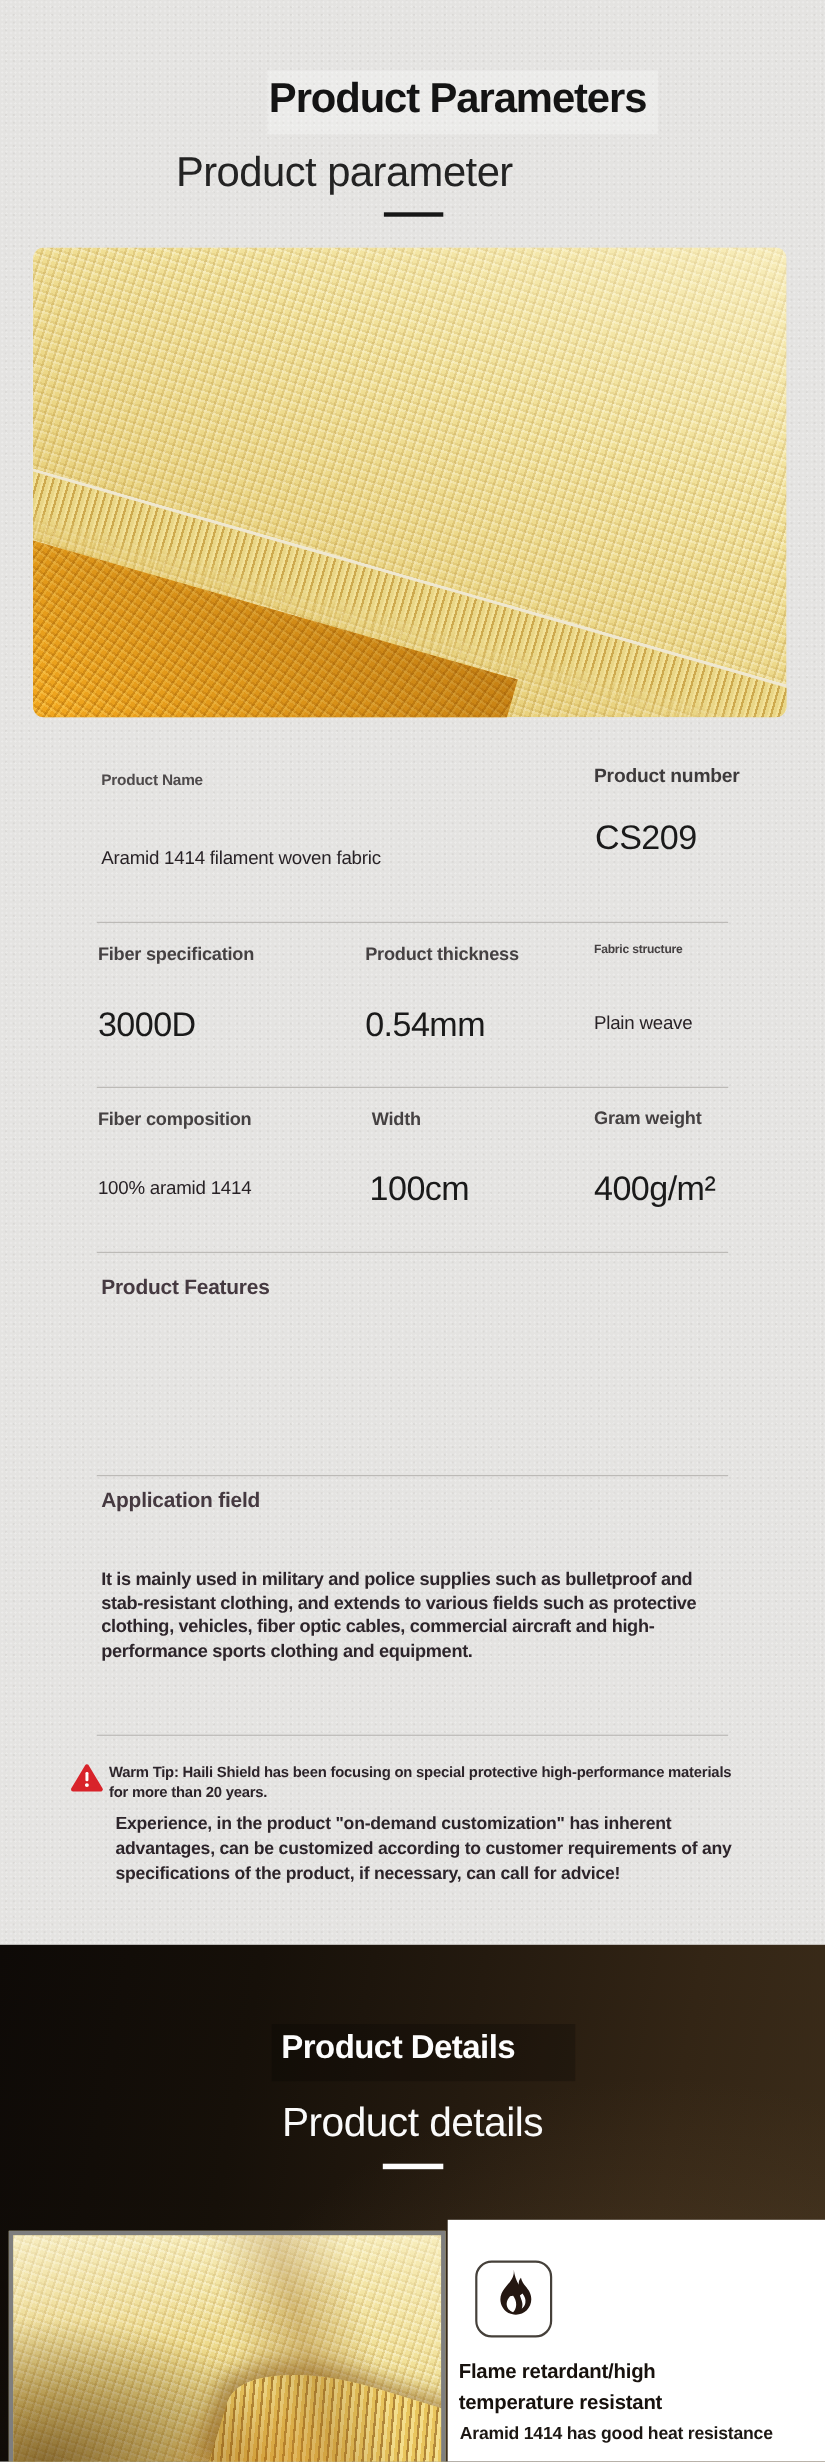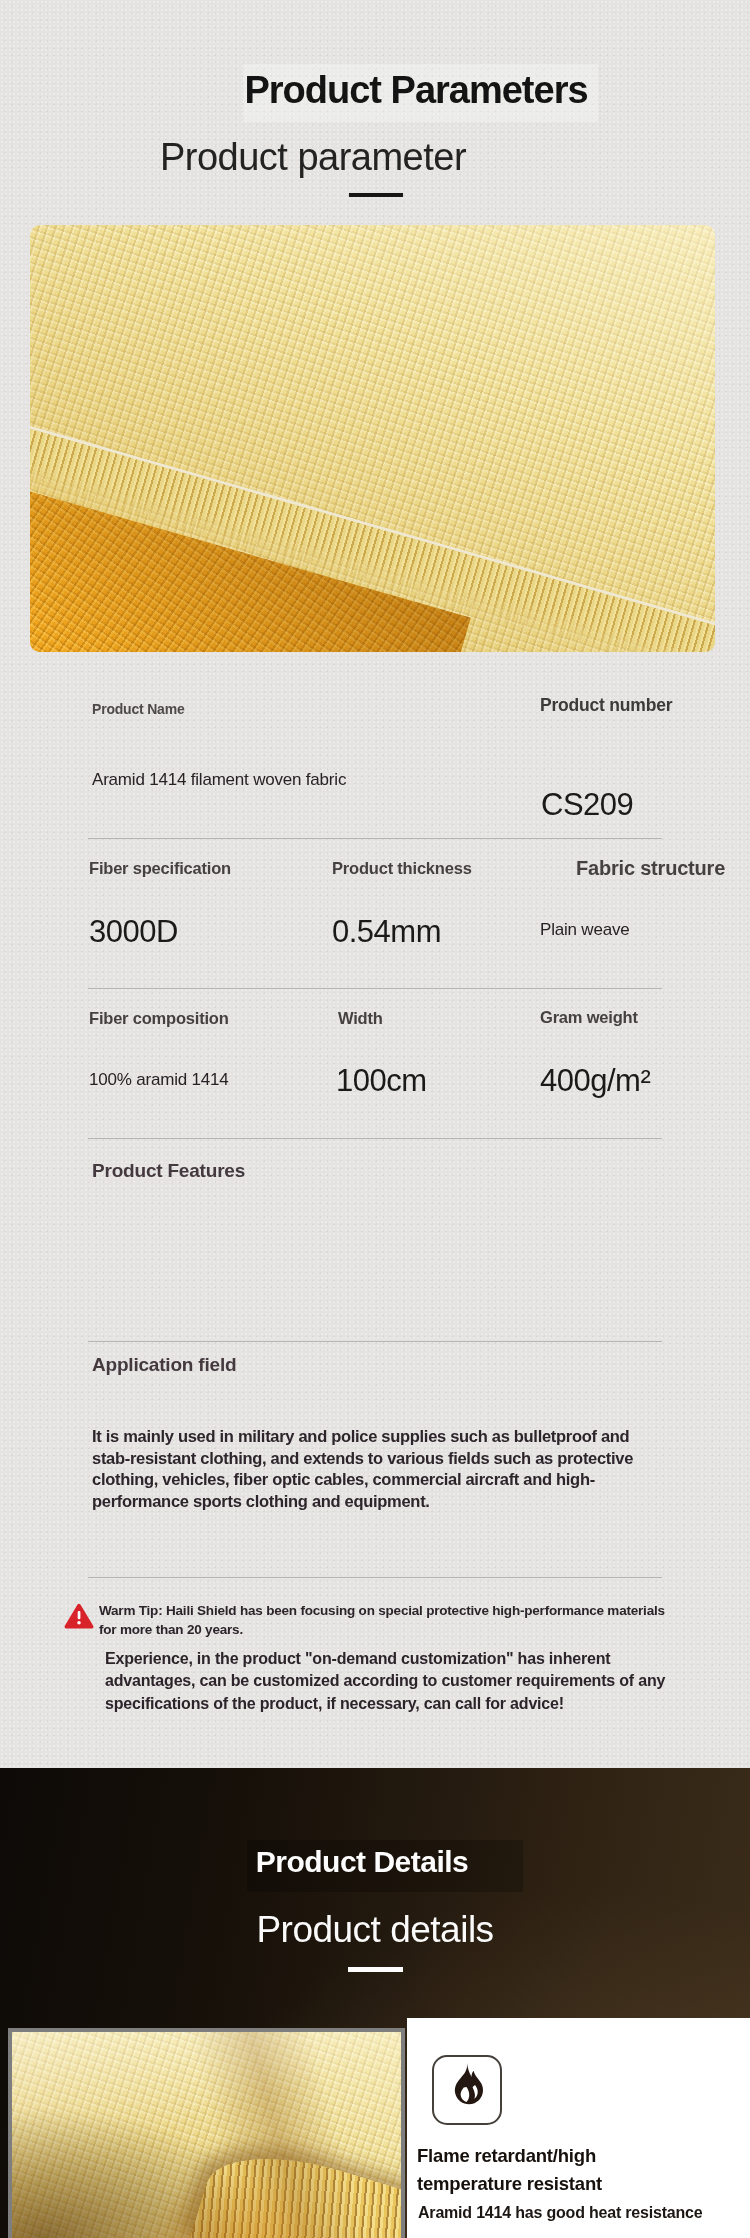--- a/index.html
+++ b/index.html
@@ -46,24 +46,24 @@
   
   .lab{font-weight:bold;color:#454142;letter-spacing:-.2px;font-size:16.5px;}
   .lab-sm{font-size:14px;color:#4e4a4b;}
   .lab-lg{font-size:17.5px;color:#3d3a3b;}
   .val-lg{font-weight:400;color:#1a1a1a;font-size:31px;letter-spacing:-.5px;}
   .val-b{font-weight:normal;color:#282226;font-size:17px;letter-spacing:-.2px;}
   .divider{position:absolute;left:88px;width:574px;height:1px;background:#b7b5b2;}
   .d1{top:838px;} .d2{top:988px;} .d3{top:1138px;} .d4{top:1341px;} .d5{top:1577px;}
 
   .l1a{left:92px;top:701px;} .v1a{left:92px;top:770px;}
-  .l1b{left:540px;top:695px;} .v1b{left:541px;top:744px;margin-top:43px;}
+  .l1b{left:540px;top:695px;} .v1b{left:541px;top:744px;}
   .l2a{left:89px;top:859px;}  .v2a{left:89px;top:914px;}
   .l2b{left:332px;top:859px;} .v2b{left:332px;top:914px;}
-  .l2c{left:540px;top:857px;font-size:20px;margin-left:36px;} .v2c{left:540px;top:920px;}
+  .l2c{left:540px;top:857px;font-size:11px;} .v2c{left:540px;top:920px;}
   .l3a{left:89px;top:1009px;} .v3a{left:89px;top:1070px;}
   .l3b{left:338px;top:1009px;} .v3b{left:336px;top:1063px;}
   .l3c{left:540px;top:1008px;} .v3c{left:540px;top:1063px;}
 
   
   .sec-head{font-weight:bold;font-size:19px;color:#453940;letter-spacing:-.2px;}
   .para{font-weight:bold;font-size:16.5px;color:#2d252b;letter-spacing:-.3px;line-height:21px;}
   .feat-h{left:92px;top:1160px;} .feat-b{left:92px;top:1219px;width:578px;}
   .app-h{left:92px;top:1354px;}  .app-b{left:92px;top:1426px;width:578px;line-height:21.5px;}
 

